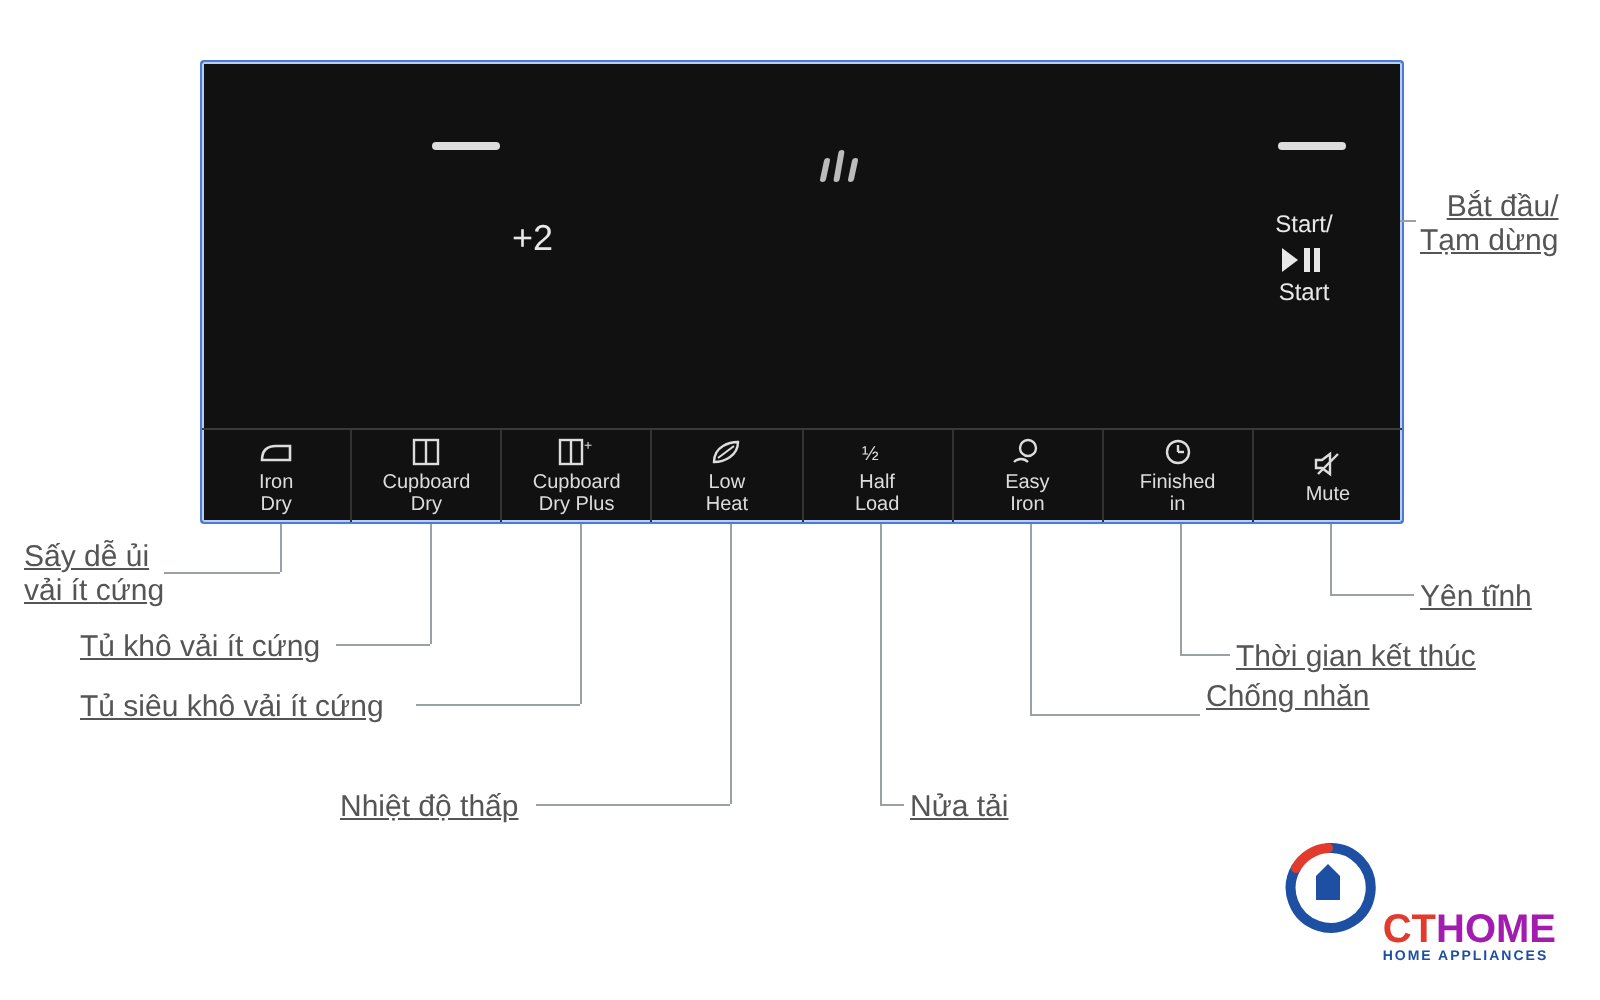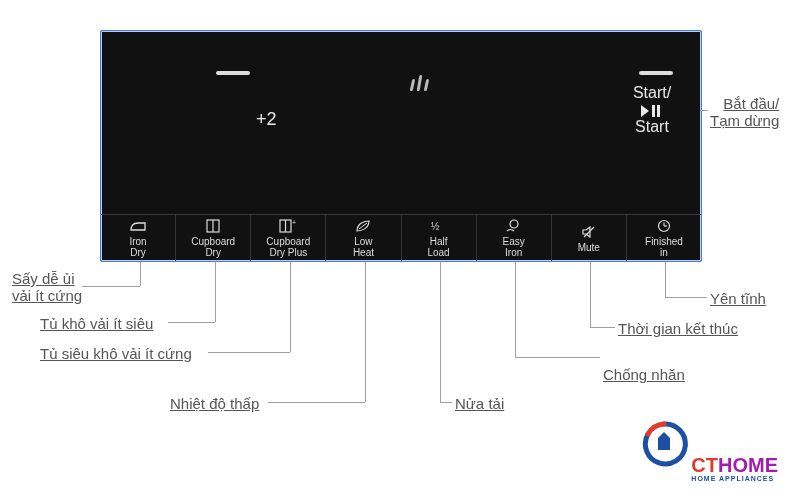--- a/index.html
+++ b/index.html
@@ -9,21 +9,21 @@
   .panel{position:absolute;left:100px;top:30px;width:600px;height:230px;background:#111;border:1px solid #4a7bd6;border-radius:2px;box-shadow:0 0 0 1px #b7cdf3 inset;}
   .panel::after{content:"";position:absolute;bottom:46px;left:0;right:0;border-top:1px solid #3a3a3a;}
   .display{position:absolute;left:0;right:0;top:0;bottom:46px;color:#ddd;}
   .plus2{position:absolute;left:155px;top:78px;font-size:18px;color:#e8e8e8;}
   .heat{position:absolute;left:310px;top:42px;width:20px;height:18px;}
   .heat span{position:absolute;bottom:0;width:3px;background:#bbb;border-radius:2px;}
   .heat span:nth-child(1){left:0;height:12px;transform:skewX(-12deg);}
   .heat span:nth-child(2){left:7px;height:16px;transform:skewX(-10deg);}
   .heat span:nth-child(3){left:14px;height:12px;transform:skewX(-12deg);}
   .clock{position:absolute;left:350px;top:70px;font-size:38px;color:#eee;letter-spacing:3px;font-family:"Arial",sans-serif;}
-  .startblk{position:absolute;right:14px;top:54px;width:70px;text-align:center;color:#e8e8e8;font-size:16px;line-height:15px;}
+  .startblk{position:absolute;right:14px;top:74px;width:70px;text-align:center;color:#e8e8e8;font-size:12px;line-height:15px;}
   .startblk .pp{margin:2px 0;}
   .startblk .pp svg{display:inline-block;vertical-align:middle;}
   .dash{position:absolute;width:34px;height:4px;background:#ddd;border-radius:2px;}
   .dash.dl{left:115px;top:40px;}
   .dash.dr{right:28px;top:40px;}
 
   .watermark{position:absolute;left:50%;top:90px;transform:translateX(-50%);font-size:70px;font-weight:800;color:rgba(200,80,40,.05);letter-spacing:4px;}
   .watermark2{position:absolute;left:50%;top:195px;transform:translateX(-50%);font-size:13px;letter-spacing:14px;color:rgba(150,150,150,.12);}
 
   .btns{position:absolute;left:0;right:0;bottom:0;height:46px;display:flex;}
@@ -136,54 +136,54 @@
           <svg width="18" height="14" viewBox="0 0 18 14">
               <circle cx="9" cy="5" r="4" fill="none" stroke="#ddd" stroke-width="1.2"></circle>
               <path d="M2 12 C4 10 7 10 9 12" fill="none" stroke="#ddd" stroke-width="1.2"></path>
             </svg>
         </div>
         <div class="lbl">Easy
 Iron</div>
       </div>
       <div class="btn">
         <div class="ico">
-          <svg width="16" height="14" viewBox="0 0 16 14">
-              <path d="M2 5 L5 5 L9 2 L9 12 L5 9 L2 9 Z" fill="none" stroke="#ddd" stroke-width="1.2"></path>
-              <line x1="3" y1="12" x2="13" y2="2" stroke="#ddd" stroke-width="1.2"></line>
-            </svg>
-        </div>
-        <div class="lbl">Mute</div>
-      </div>
-      <div class="btn">
-        <div class="ico">
           <svg width="14" height="14" viewBox="0 0 14 14">
               <circle cx="7" cy="7" r="5.5" fill="none" stroke="#ddd" stroke-width="1.2"></circle>
               <line x1="7" y1="7" x2="7" y2="3.5" stroke="#ddd" stroke-width="1.2"></line>
               <line x1="7" y1="7" x2="10" y2="7" stroke="#ddd" stroke-width="1.2"></line>
             </svg>
         </div>
         <div class="lbl">Finished
 in</div>
+      </div>
+      <div class="btn">
+        <div class="ico">
+          <svg width="16" height="14" viewBox="0 0 16 14">
+              <path d="M2 5 L5 5 L9 2 L9 12 L5 9 L2 9 Z" fill="none" stroke="#ddd" stroke-width="1.2"></path>
+              <line x1="3" y1="12" x2="13" y2="2" stroke="#ddd" stroke-width="1.2"></line>
+            </svg>
+        </div>
+        <div class="lbl">Mute</div>
       </div>
     </div>
   </div>
 
   <div class="right">
     <div class="call" style="left:710px;top:95px;white-space:pre;">Bắt đầu/
 Tạm dừng</div>
     <div class="call" style="left:710px;top:290px;">Yên tĩnh</div>
     <div class="call" style="left:618px;top:320px;">Thời gian kết thúc</div>
-    <div class="call" style="left:603px;top:366px;">Chống nhăn</div>
+    <div class="call" style="left:603px;top:340px;">Chống nhăn</div>
     <div class="call" style="left:455px;top:395px;">Nửa tải</div>
   </div>
 
   <div class="left">
     <div class="call" style="left:12px;top:270px;white-space:pre;">Sấy dễ ủi
 vải ít cứng</div>
-    <div class="call" style="left:40px;top:315px;">Tủ khô vải ít siêu</div>
+    <div class="call" style="left:40px;top:315px;">Tủ khô vải ít cứng</div>
     <div class="call" style="left:40px;top:345px;">Tủ siêu khô vải ít cứng</div>
     <div class="call" style="left:170px;top:395px;">Nhiệt độ thấp</div>
   </div>
 
   <div class="lead h" style="left:700px;top:110px;width:8px;"></div>
 
   <div class="lead v" style="left:665px;top:262px;height:35px;"></div>
   <div class="lead h" style="left:665px;top:297px;width:42px;"></div>
 
   <div class="lead v" style="left:590px;top:262px;height:65px;"></div>

